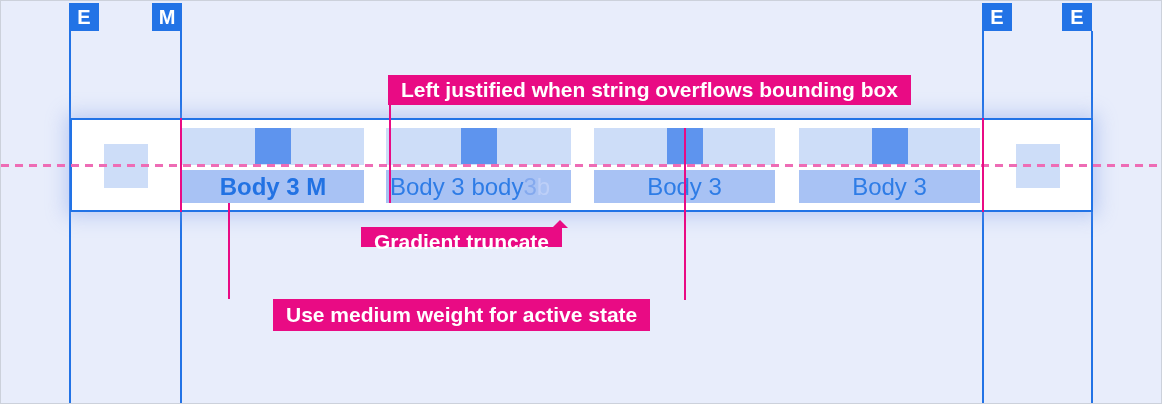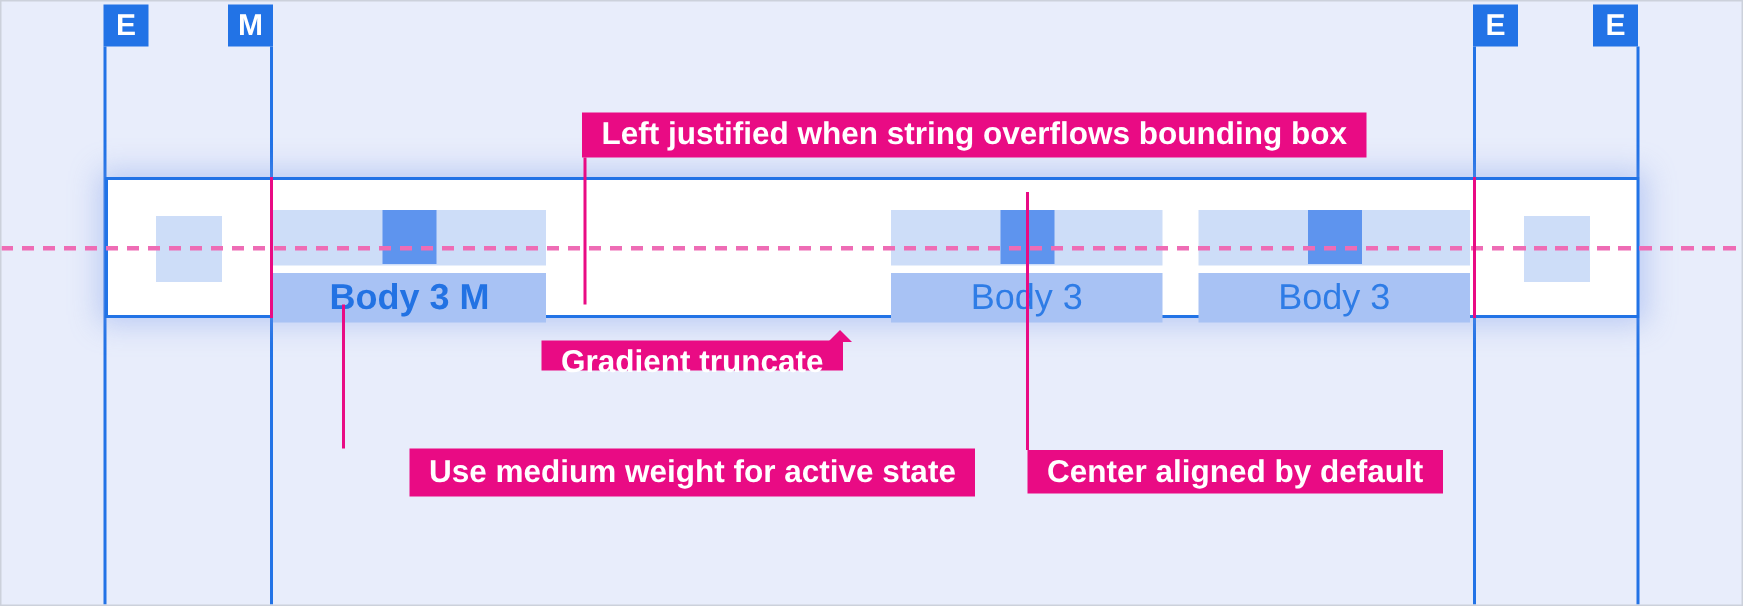--- a/index.html
+++ b/index.html
@@ -20,21 +20,21 @@
   
   .band{
     position:absolute;left:69px;top:117px;width:1023px;height:94px;box-sizing:border-box;
     background:#ffffff;border:2px solid #2273e6;z-index:1;
     box-shadow:0 0 18px 4px rgba(130,160,235,0.45);
   }
   
   .sq-spacer{position:absolute;top:143px;width:44px;height:44px;background:#cdddf8;z-index:2;}
   .sq-left{left:103px;} .sq-right{left:1015px;}
   
-  .tab{position:absolute;top:127px;z-index:2;margin-top:12px;}
+  .tab{position:absolute;top:127px;z-index:2;}
   .tab-1{left:181px;width:182px;} .tab-2{left:385px;width:185px;}
   .tab-3{left:593px;width:181px;} .tab-4{left:798px;width:181px;}
   .tab-top{position:relative;height:37px;background:#cdddf8;}
   .tab-square{position:absolute;left:50%;margin-left:-18px;top:0;width:36px;height:36px;background:#5e94ee;}
   .tab-gap{height:5px;}
   .tab-bottom{
     height:33px;background:#a8c2f4;display:flex;align-items:center;justify-content:center;
     font-size:24px;color:#2e7ce6;white-space:nowrap;overflow:hidden;
   }
   .tab-bottom.active{font-weight:700;color:#2272e3;}
@@ -99,20 +99,31 @@
   <div class="tab tab-1">
     <div class="tab-top">
       <div class="tab-square"></div>
     </div>
     <div class="tab-gap"></div>
     <div class="tab-bottom active">
       <span>Body 3 M</span>
     </div>
   </div>
 
+  <div class="tab tab-2">
+    <div class="tab-top">
+      <div class="tab-square"></div>
+    </div>
+    <div class="tab-gap"></div>
+    <div class="tab-bottom left">
+      <span class="fade-main">Body 3 body </span>
+      <span class="fade-1">3 </span>
+      <span class="fade-2">b</span>
+    </div>
+  </div>
 
   <div class="tab tab-3">
     <div class="tab-top">
       <div class="tab-square"></div>
     </div>
     <div class="tab-gap"></div>
     <div class="tab-bottom">
       <span>Body 3</span>
     </div>
   </div>
@@ -139,17 +150,14 @@
   <div class="flag fl-1">
     <span>Left justified when string overflows bounding box</span>
   </div>
   <div class="flag fl-2">
     <span>Gradient truncate</span>
     <span class="caret-up"></span>
   </div>
   <div class="flag fl-3">
     <span>Use medium weight for active state</span>
   </div>
-  <div class="flag fl-4">
-    <span>Center aligned by default</span>
-  </div>
 
 </div>
 
 </body></html>

